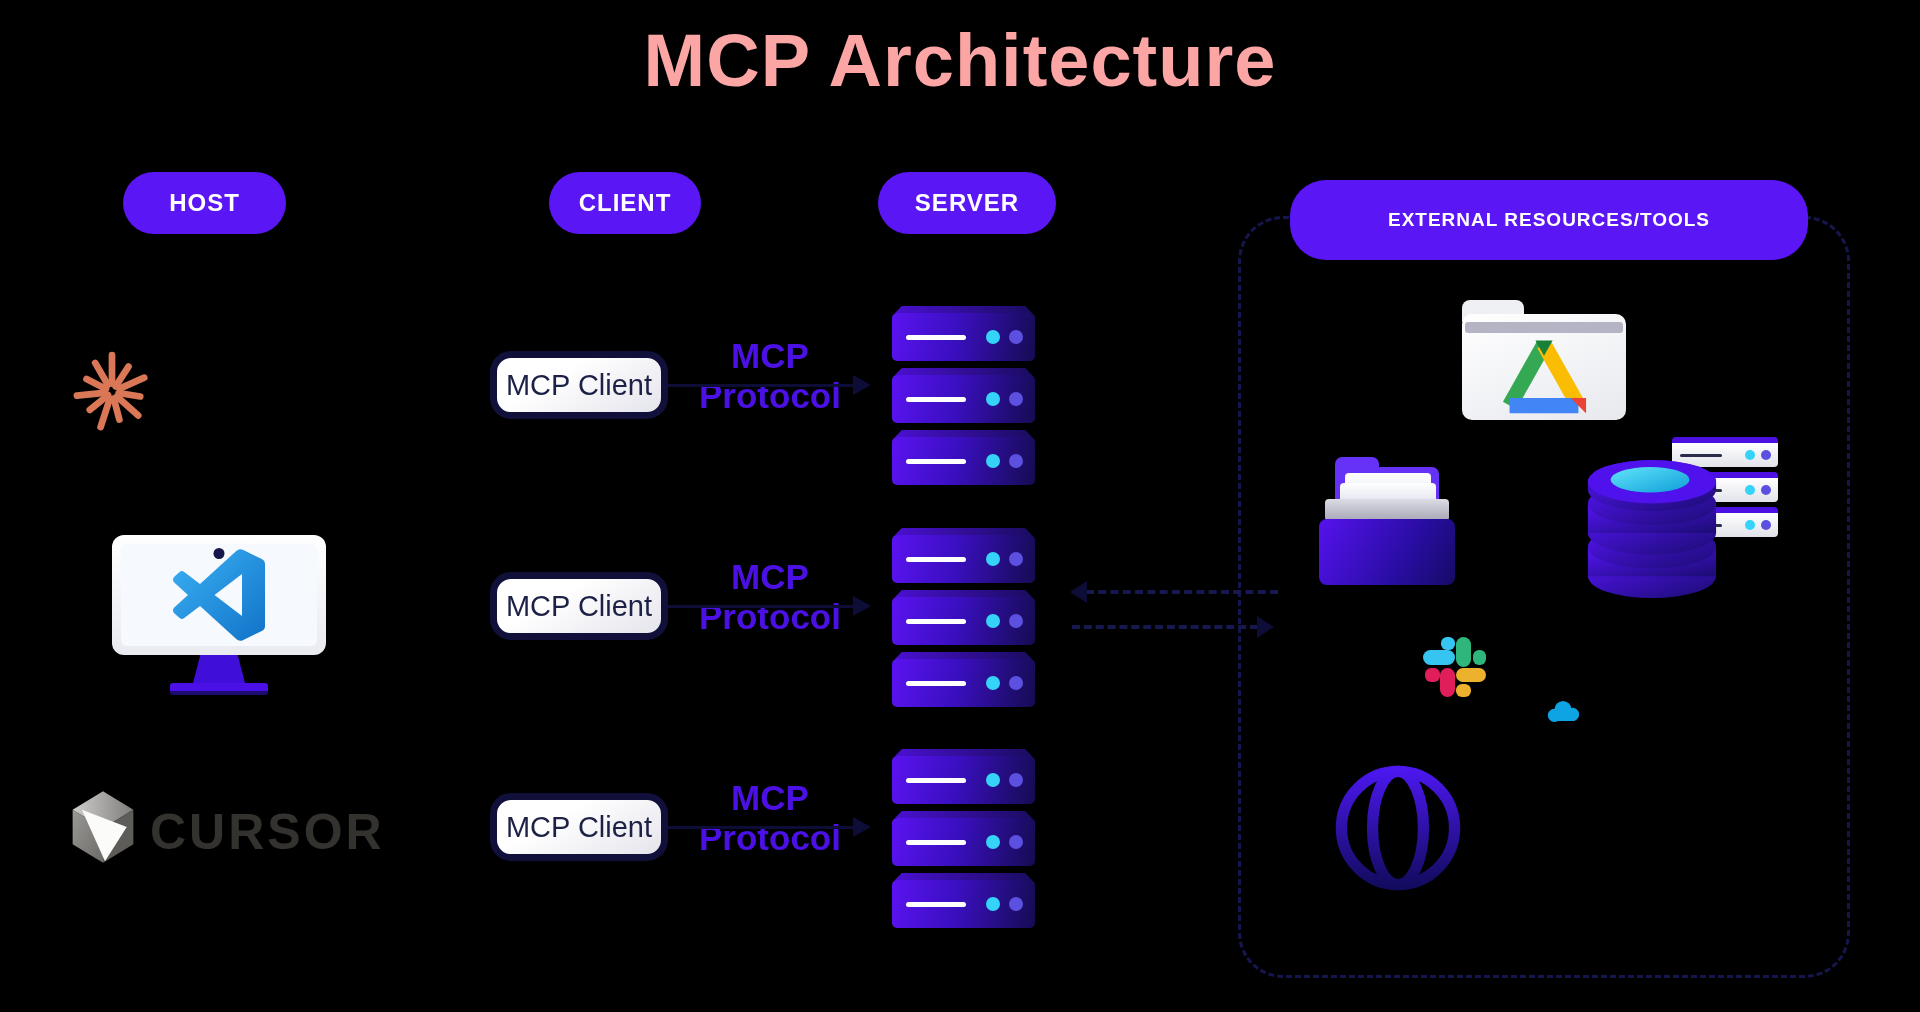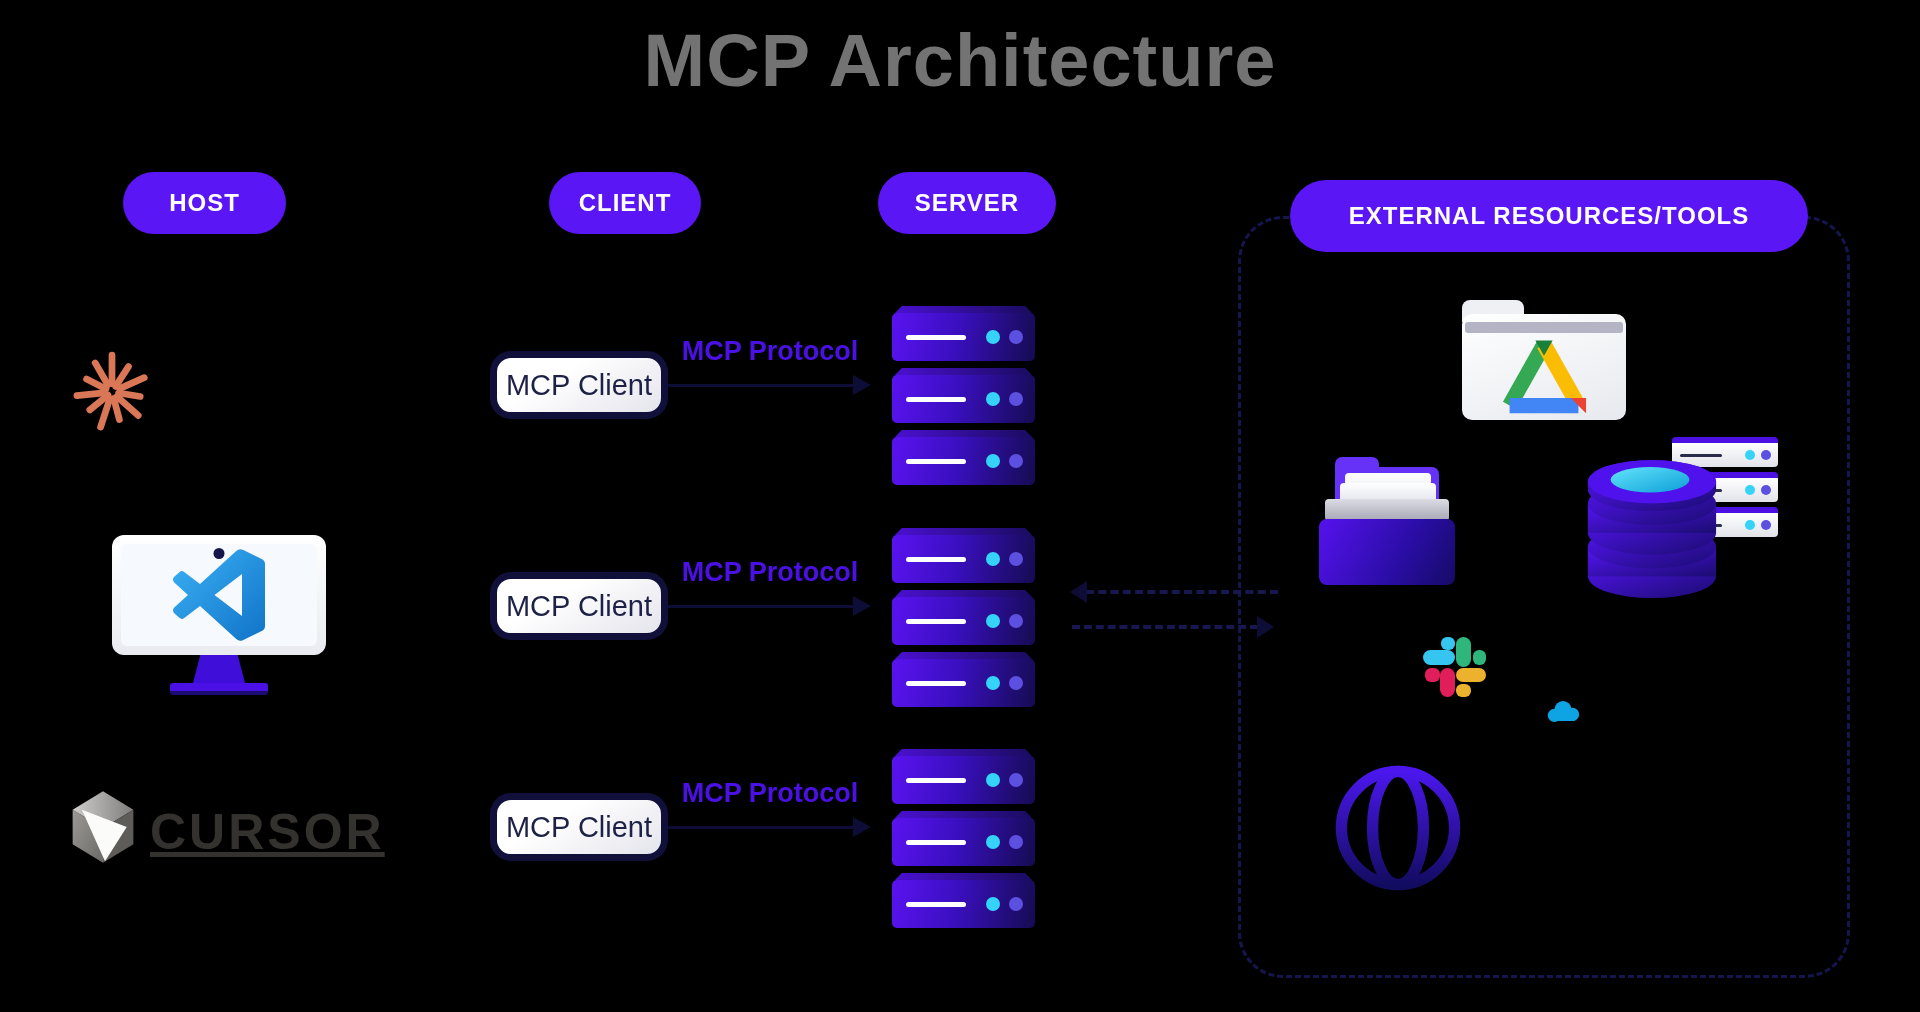--- a/index.html
+++ b/index.html
@@ -1,43 +1,43 @@
 <!DOCTYPE html>
 <html><head>
 <meta charset="utf-8">
 <style>
   * { margin:0; padding:0; box-sizing:border-box; }
   html,body { background:#000; }
   body { font-family:"Liberation Sans", sans-serif; }
   #canvas { position:relative; width:1920px; height:1012px; background:#000; overflow:hidden; }
 
   .title { position:absolute; left:0; top:18px; width:100%; text-align:center;
-           font-size:74px; font-weight:600; color:#737373; letter-spacing:1px; }
+           font-size:74px; font-weight:600; color:#fca5a5; letter-spacing:1px; }
 
   .pill { position:absolute; height:62px; background:#5b16f5; border-radius:34px;
           display:flex; align-items:center; justify-content:center;
           color:#fff; font-weight:700; font-size:24px; letter-spacing:1px; }
   .pill-host    { left:123px; top:172px; width:163px; }
   .pill-client  { left:549px; top:172px; width:152px; }
   .pill-server  { left:878px; top:172px; width:178px; }
-  .pill-external{ left:1290px; top:180px; width:518px; height:72px; font-size:24px; border-radius:36px; z-index:3;text-align:right; }
+  .pill-external{ left:1290px; top:180px; width:518px; height:80px; font-size:19px; border-radius:36px; z-index:3;text-align:right; }
 
   
   .external-box { position:absolute; left:1238px; top:216px; width:612px; height:762px;
                   border:3px dashed #16164e; border-radius:45px; }
 
   
   .client-box { position:absolute; left:490px; width:178px; height:68px;
                 background:linear-gradient(150deg,#ffffff 35%,#e4e4ec 100%);
                 border:7px solid #10103a; border-radius:21px;
                 display:flex; align-items:center; justify-content:center;
                 color:#1c2145; font-size:29px; font-weight:500; }
 
   .protocol-label { position:absolute; left:662px; width:216px; text-align:center;
-                    font-size:27px; font-weight:700; color:#4b11e4; }
+                    font-size:35px; font-weight:700; color:#4b11e4; }
 
   .solid-arrow { position:absolute; left:668px; width:186px; height:3px; background:#0d0d38; }
   .solid-arrow::after { content:''; position:absolute; right:-17px; top:-9px;
                         border-left:18px solid #0d0d38; border-top:10px solid transparent;
                         border-bottom:10px solid transparent; }
 
   .dashed-arrow { position:absolute; height:0; border-top:4px dashed #181850; z-index:4; }
   .dashed-arrow.to-left  { left:1086px; top:590px; width:192px; }
   .dashed-arrow.to-left::before { content:''; position:absolute; left:-16px; top:-13px;
         border-right:17px solid #0d0d38; border-top:11px solid transparent; border-bottom:11px solid transparent; }
@@ -71,21 +71,21 @@
                     display:flex; align-items:center; justify-content:center; }
   .camera-dot { position:absolute; top:4px; left:50%; transform:translateX(-50%);
                 width:11px; height:11px; border-radius:50%; background:#16164a; }
   .monitor-neck { width:52px; height:28px; margin:0 auto; background:#3f0ed8;
                   clip-path:polygon(14% 0,86% 0,100% 100%,0 100%); }
   .monitor-base { width:98px; height:12px; margin:0 auto; background:#4a10e6;
                   border-radius:3px; border-bottom:4px solid #1c0b70; }
 
   .cursor-cube { position:absolute; left:70px; top:790px; width:66px; height:74px; }
   .cursor-text { position:absolute; left:150px; top:803px; width:240px;
-                 font-size:50px; font-weight:700; letter-spacing:3px; color:#34322e;text-decoration:underline; }
+                 font-size:50px; font-weight:700; letter-spacing:3px; color:#34322e; }
 
   
   .gdrive { position:absolute; left:1462px; top:300px; width:164px; height:120px; }
   .gdrive-tab  { position:absolute; left:0; top:0; width:62px; height:22px;
                  background:#eef0f3; border-radius:8px 8px 0 0; }
   .gdrive-body { position:absolute; left:0; top:14px; width:164px; height:106px;
                  background:linear-gradient(160deg,#ffffff,#e7e9ee); border-radius:10px;
                  display:flex; align-items:center; justify-content:center; }
   .gdrive-strip{ position:absolute; left:3px; top:8px; width:158px; height:11px;
                  background:#b4b4c4; border-radius:3px; }

